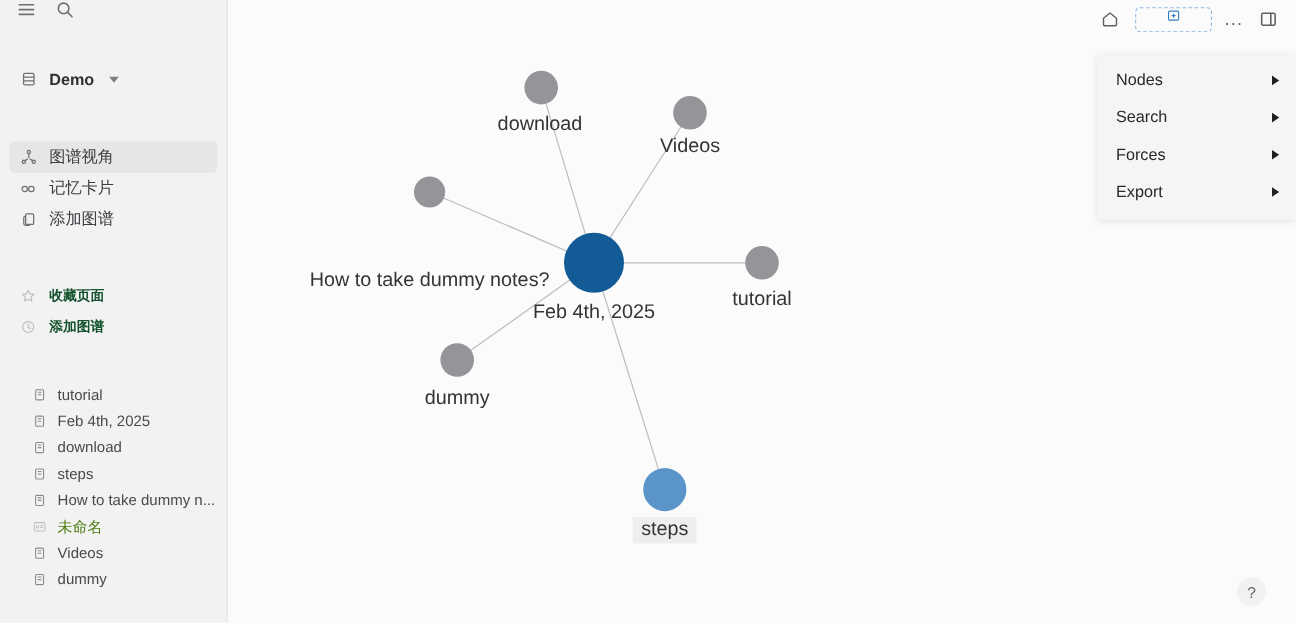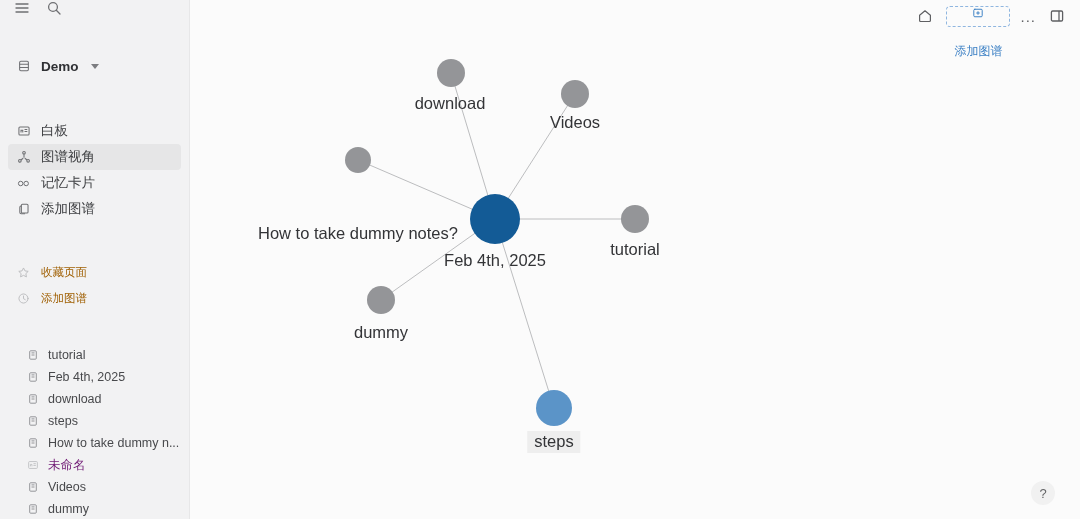--- a/index.html
+++ b/index.html
@@ -31,37 +31,37 @@
 
   .sb-section { padding: 0 8px; }
 
   .sb-row {
     display: flex; align-items: center; gap: 10px;
     height: 26px; padding: 0 8px; border-radius: 4px;
     font-size: 13.5px; color: #3f4043; white-space: nowrap;
   }
   .sb-row .ico { width: 15px; height: 15px; flex: 0 0 15px; }
   .sb-row.active { background: #e6e6e7; }
-  .sb-row.dim { color: #a16207; }
+  .sb-row.dim { color: #14532d; font-weight: bold; }
   .sb-row.dim .ico { color: #bcbdbf; }
   .sb-row.head { font-weight: bold; color: #303134; font-size: 13.5px; }
 
   .caret-dn {
     width: 0; height: 0; margin-left: 2px;
     border-left: 4px solid transparent; border-right: 4px solid transparent;
     border-top: 5px solid #7c7d80;
   }
 
   .sb-sub {
     display: flex; align-items: center; gap: 9px;
     height: 22px; padding: 0 8px 0 18px; border-radius: 4px;
     font-size: 12.5px; color: #48494c; white-space: nowrap;
   }
   .sb-sub .ico { width: 13px; height: 13px; flex: 0 0 13px; color: #8a8b8e; }
-  .sb-sub.muted { color: #701a75; font-family: Liberation Mono, monospace; }
+  .sb-sub.muted { color: #4d7c0f; font-family: Liberation Mono, monospace; }
   .sb-sub.muted .ico { color: #c0c1c3; }
 
   .sb-spacer { flex: 1 1 auto; }
 
   .new-btn {
     margin: 0 10px 14px 10px; height: 30px; border-radius: 5px;
     background: #e9e9ea; color: #3b3c3f;
     display: flex; align-items: center; justify-content: center;
     gap: 5px; font-size: 13px; cursor: pointer; border: none;
     font-family: inherit;
@@ -151,29 +151,20 @@
           </svg>
         </span>
         <span>Demo</span>
         <span class="caret-dn"></span>
       </div>
     </div>
 
     <div class="sb-section" style="margin-top:10px;">
 
 
-      <div class="sb-row">
-        <span class="ico">
-          <svg width="14" height="14" viewBox="0 0 16 16" fill="none" stroke="currentColor" stroke-width="1.2">
-            <rect x="2.2" y="3.4" width="11.6" height="9.2" rx="1.2"></rect>
-              <path d="M4.6 9.8V7.2h2v2.6M8.6 6.2h3.2M8.6 8.6h3.2"></path>
-          </svg>
-        </span>
-        <span>白板</span>
-      </div>
 
       <div class="sb-row active">
         <span class="ico">
           <svg width="14" height="14" viewBox="0 0 16 16" fill="none" stroke="currentColor" stroke-width="1.2">
             <circle cx="8" cy="3.1" r="1.5"></circle>
               <circle cx="3.3" cy="12.4" r="1.5"></circle>
               <circle cx="12.7" cy="12.4" r="1.5"></circle>
             <path d="M8 4.6v4.2M7.1 9.4 4.4 11.4M8.9 9.4l2.7 2"></path>
           </svg>
         </span>
@@ -348,16 +339,34 @@
         </svg>
         <div class="nlabel" style="left: 305px; top: 251px;">Feb 4th, 2025</div>
         <div class="nlabel" style="left: 260px; top: 94px;">download</div>
         <div class="nlabel" style="left: 385px; top: 113px;">Videos</div>
         <div class="nlabel" style="left: 168px; top: 180px; margin-top: 44px;">How to take dummy notes?</div>
         <div class="nlabel" style="left: 445px; top: 240px;">tutorial</div>
         <div class="nlabel" style="left: 191px; top: 323px;">dummy</div>
         <div class="nlabel hl" style="left: 364px; top: 431px;">steps</div>
       </div>
 
+    <div id="menu">
+      <div class="mi">
+        <span>Nodes</span>
+        <span class="arr"></span>
+      </div>
+      <div class="mi">
+        <span>Search</span>
+        <span class="arr"></span>
+      </div>
+      <div class="mi">
+        <span>Forces</span>
+        <span class="arr"></span>
+      </div>
+      <div class="mi">
+        <span>Export</span>
+        <span class="arr"></span>
+      </div>
+    </div>
 
     <div id="help">?</div>
   </main>
 </div>
 
 </body></html>

